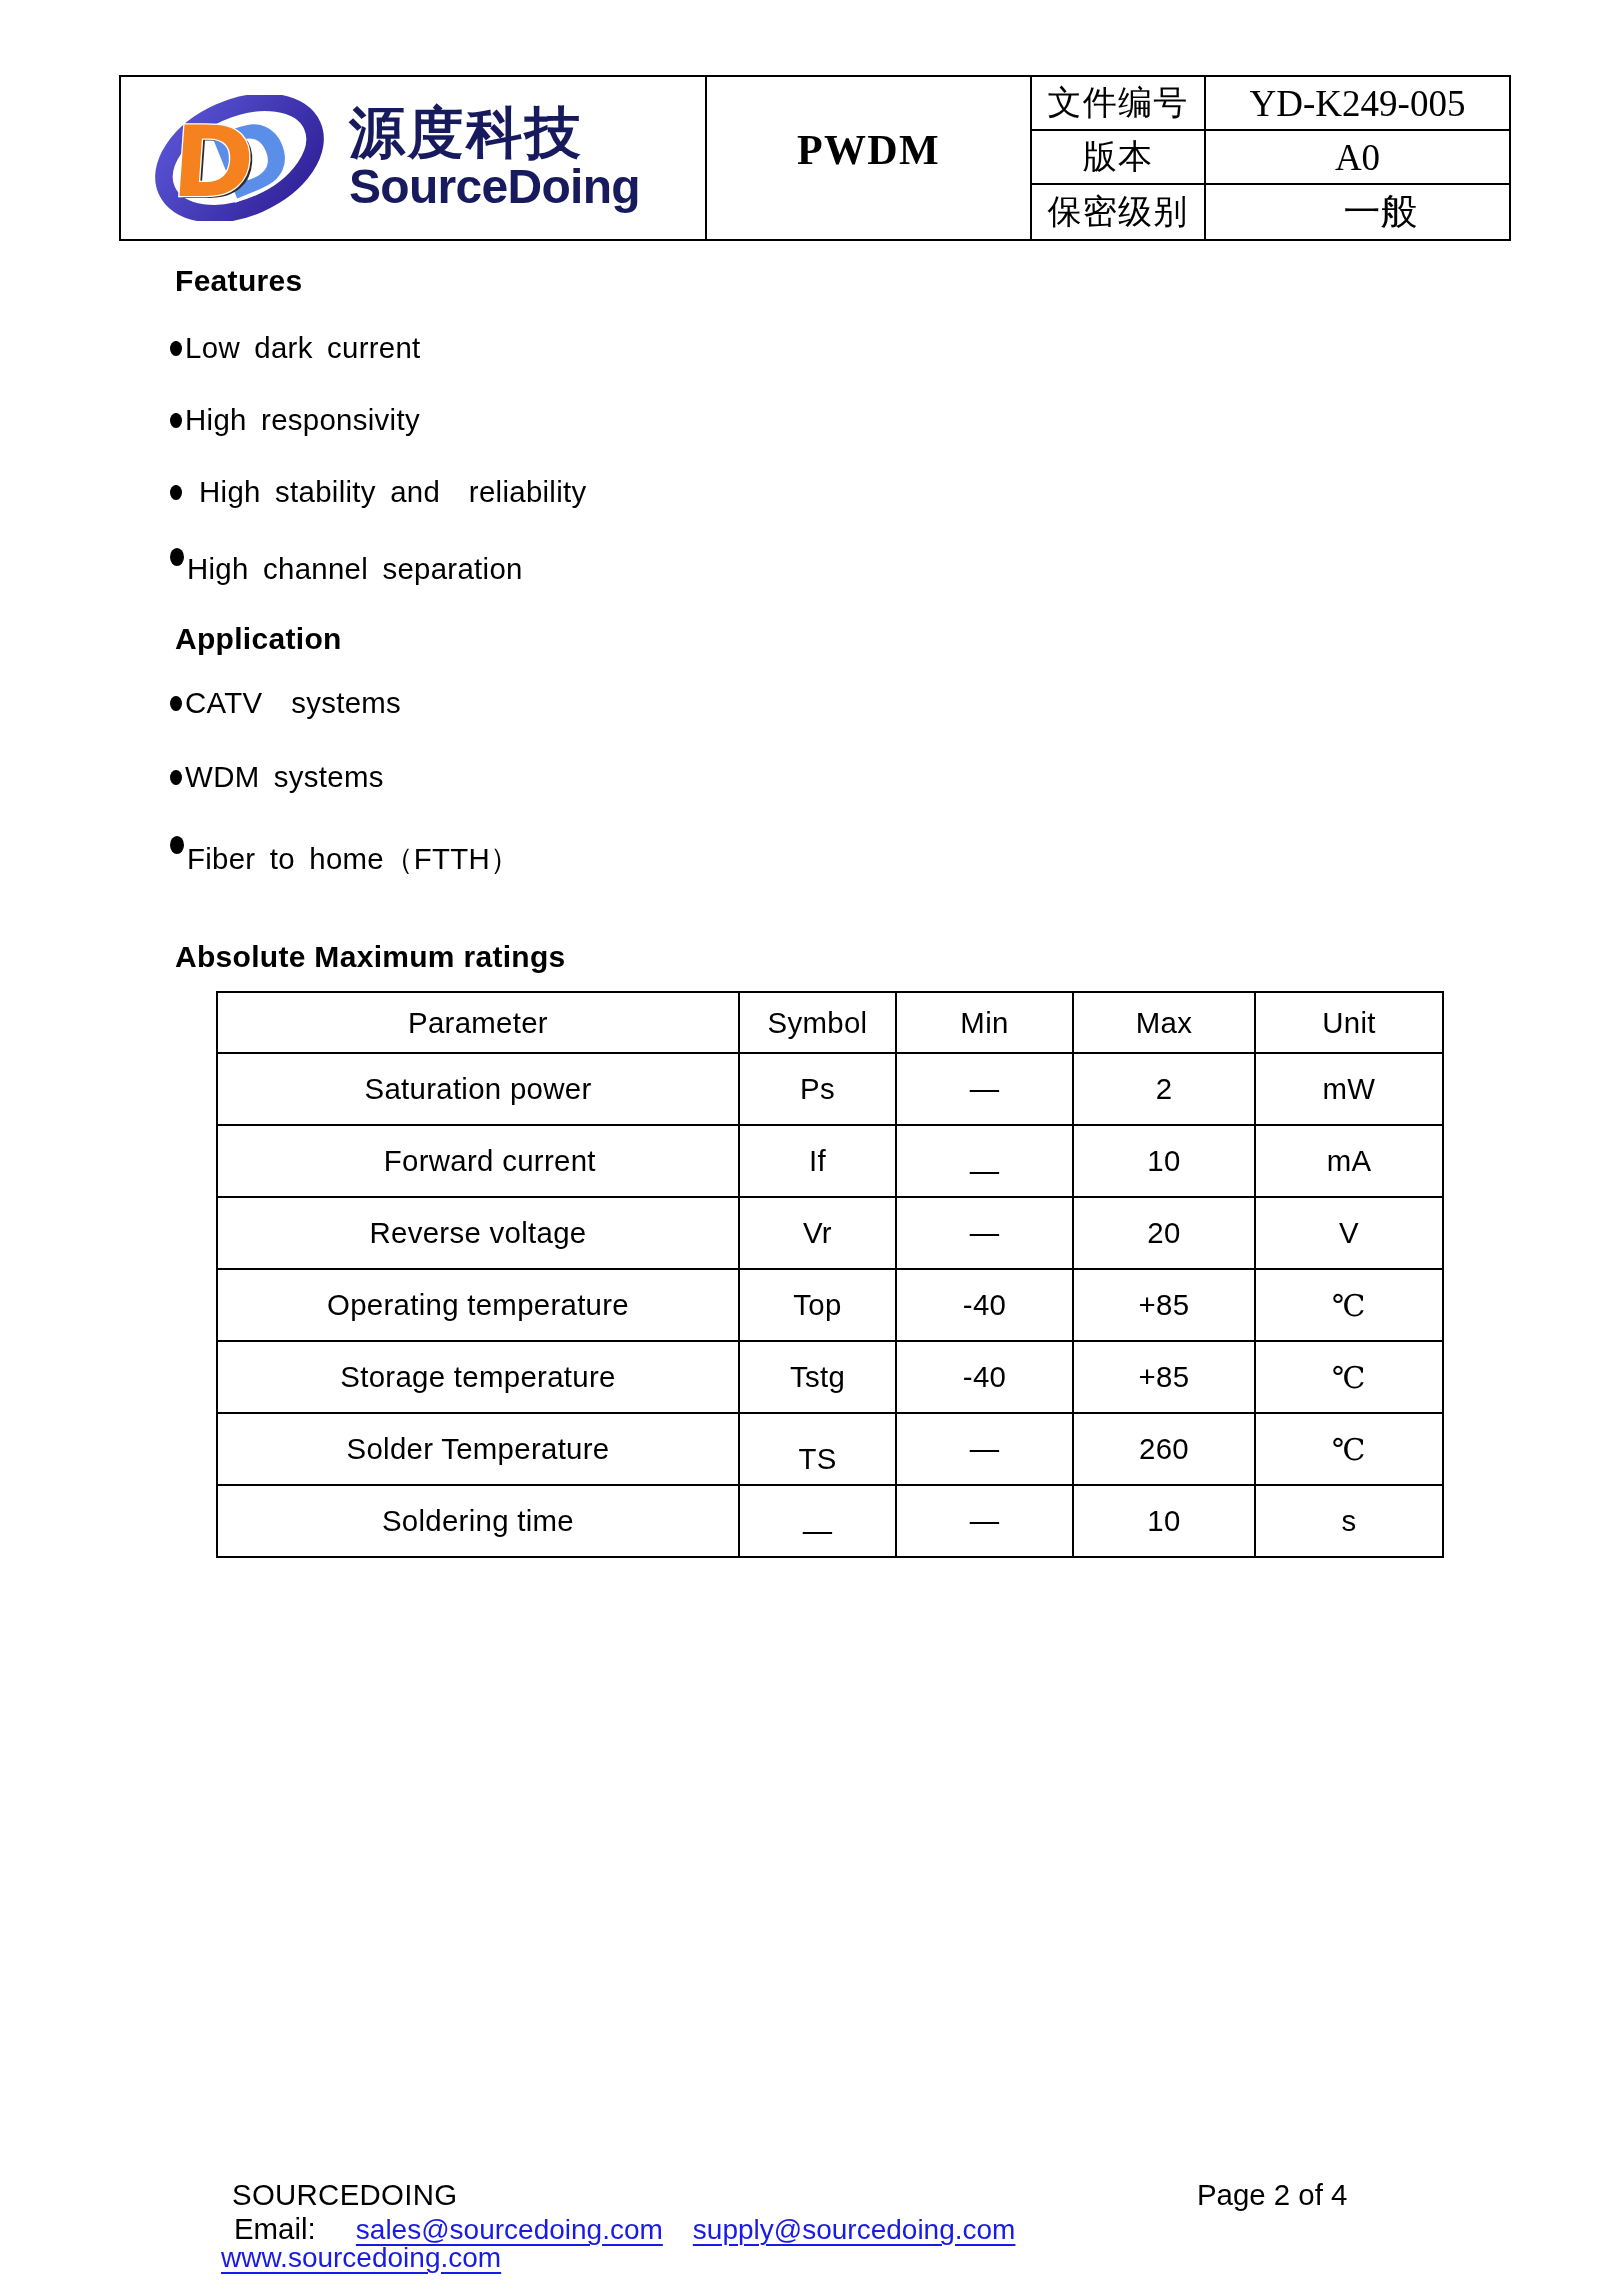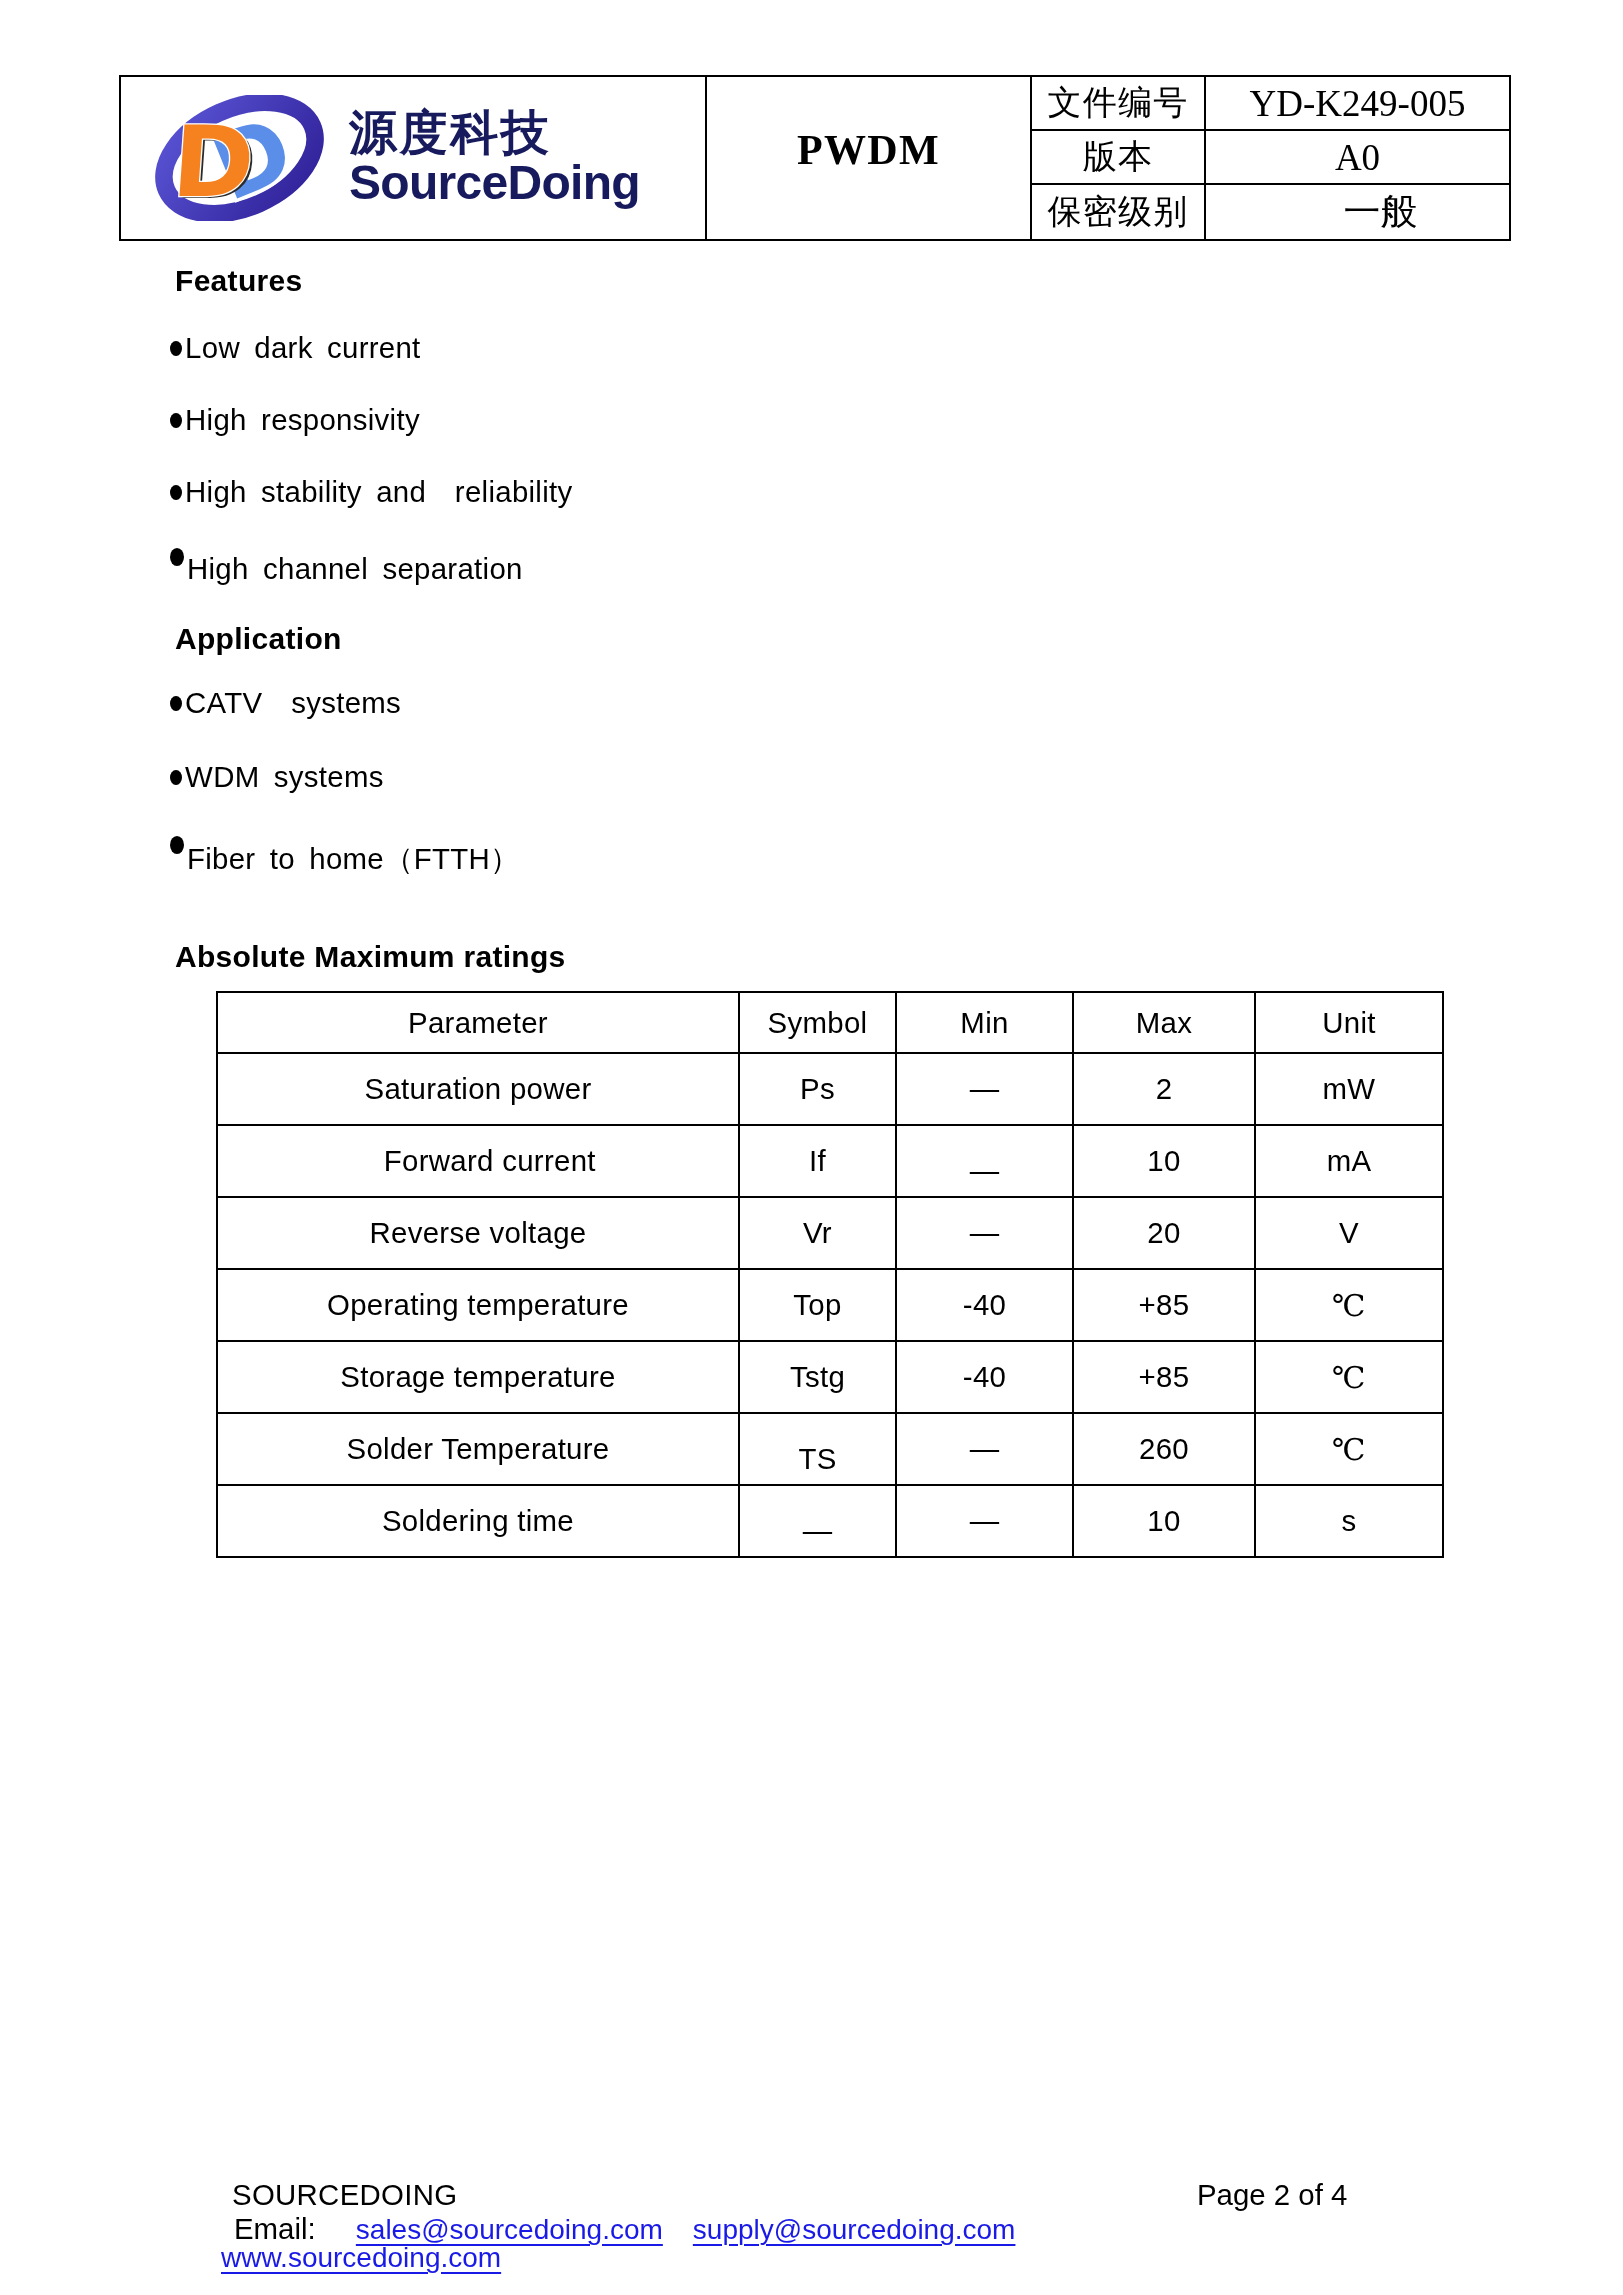--- a/index.html
+++ b/index.html
@@ -16,21 +16,21 @@
     position:absolute;left:119px;top:75px;width:1392px;height:166px;
     border:2.6px solid #000;box-sizing:border-box;
     display:grid;
     grid-template-columns:586px 325px 174px 1fr;
     grid-template-rows:1fr 1fr 1fr;
   }
   .logo-cell{grid-column:1;grid-row:1/4;border-right:2px solid #000;
     display:flex;align-items:center;padding-left:31px;box-sizing:border-box;overflow:hidden;}
   .logo-mark{flex:none;}
   .logo-text{margin-left:22px;line-height:1;}
-  .logo-cn{font-size:48px;font-weight:bold;letter-spacing:2.6px;color:#181a5e;white-space:nowrap;}
+  .logo-cn{font-size:56px;font-weight:bold;letter-spacing:2.6px;color:#181a5e;white-space:nowrap;}
   .logo-en{font-size:48px;font-weight:bold;letter-spacing:-0.7px;color:#181a5e;margin-top:1.3px;white-space:nowrap;}
   .pwdm-cell{grid-column:2;grid-row:1/4;border-right:2px solid #000;
     display:flex;align-items:center;justify-content:center;padding-bottom:17px;box-sizing:border-box;
     font-family:"Liberation Serif","DejaVu Serif",serif;font-weight:bold;font-size:42px;letter-spacing:1.3px;}
   .meta-label,.meta-value{
     display:flex;align-items:center;justify-content:center;box-sizing:border-box;
     font-family:"Liberation Serif","DejaVu Serif",serif;}
   .meta-label{grid-column:3;border-right:2px solid #000;border-bottom:2px solid #000;font-size:34px;letter-spacing:1.3px;}
   .meta-value{grid-column:4;border-bottom:2px solid #000;font-size:37px;}
   .last-row{border-bottom:none;}
@@ -113,21 +113,21 @@
   <div class="h" style="top:264px;">Features</div>
 
   <div class="item" style="top:331px;">
     <span class="dot"></span>
     <span>Low dark current</span>
   </div>
   <div class="item" style="top:403px;">
     <span class="dot"></span>
     <span>High responsivity</span>
   </div>
-  <div class="item" style="top:475px;">
+  <div class="item" style="top:475px;gap:14px;">
     <span class="dot"></span>
     <span>High stability and  reliability</span>
   </div>
   <div class="item raised" style="top:552px;">
     <span class="dot"></span>
     <span>High channel separation</span>
   </div>
 
   <div class="h" style="top:622px;">Application</div>
 

